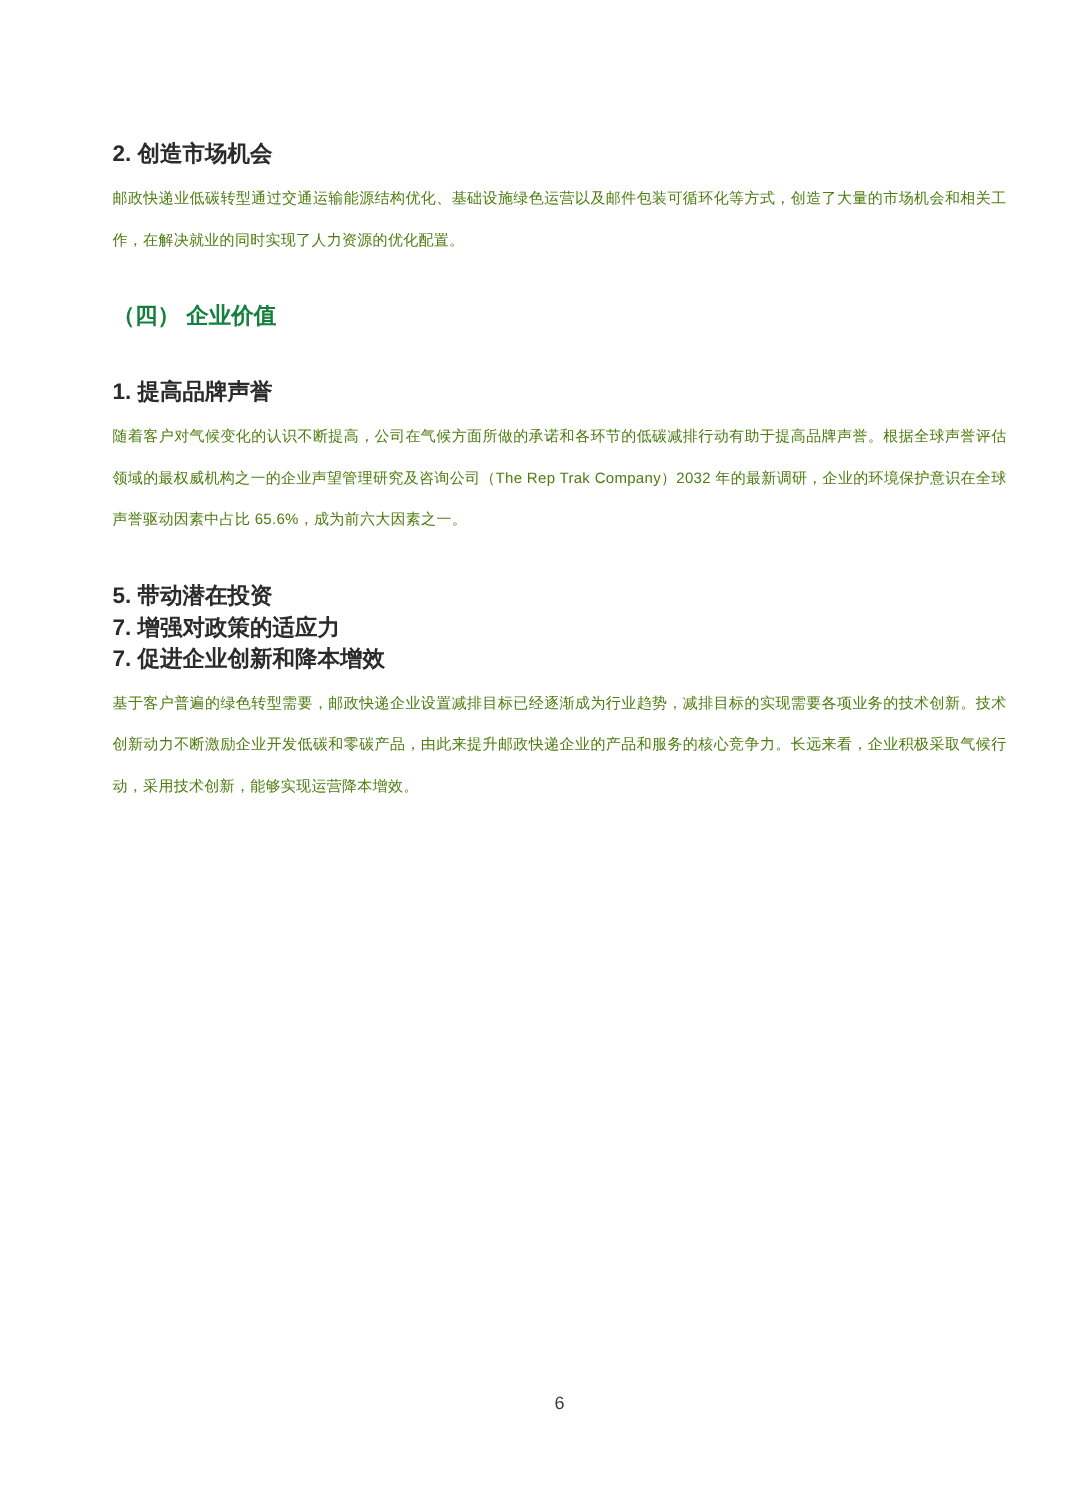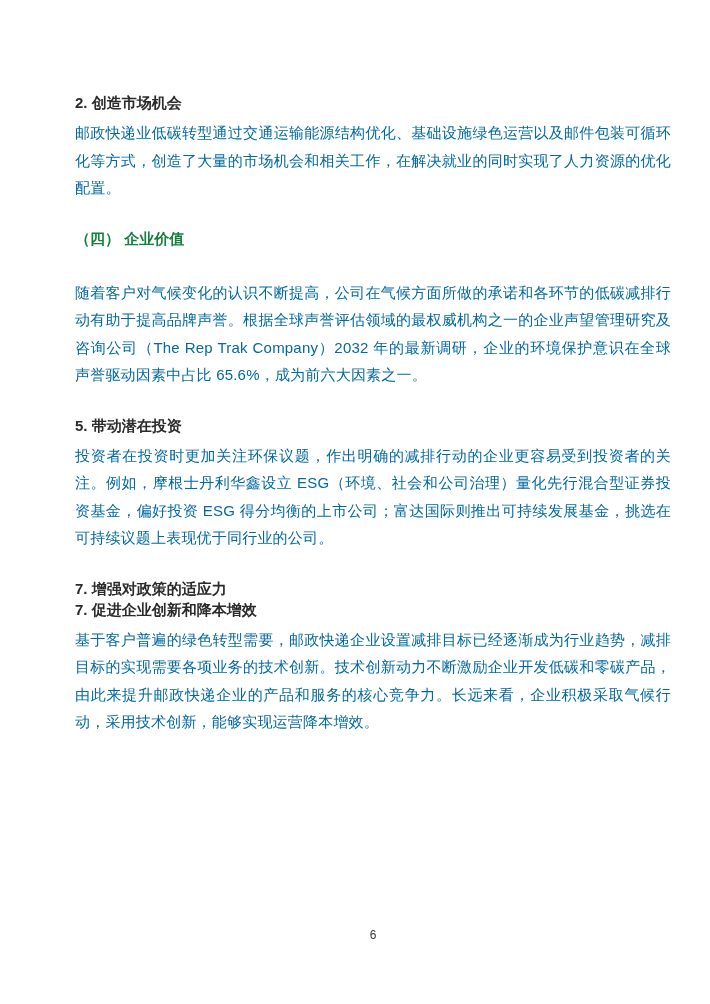--- a/index.html
+++ b/index.html
@@ -33,27 +33,27 @@
 
   .chapter-heading {
     font-size: 15px;
     line-height: 21px;
     font-weight: bold;
     color: #15803d;
     margin: 0 0 30px 0;
   }
 
   .body-paragraph {
-    font-size: 15px;
+    font-size: 10px;
     line-height: 27.5px;
     margin: 6px 0 26px 0;
     text-align: justify;
     text-justify: inter-ideograph;
     letter-spacing: 0.2px;
-    color: #0369a1;
+    color: #4d7c0f;
   }
 
   .page-number {
     position: absolute;
     left: 0;
     right: 0;
     top: 928px;
     text-align: center;
     font-size: 12px;
     color: #3a3a3a;
@@ -63,24 +63,24 @@
 <body>
 
 <div class="page">
   <div class="content">
 
     <h3 class="block-heading">2. 创造市场机会</h3>
     <p class="body-paragraph">邮政快递业低碳转型通过交通运输能源结构优化、基础设施绿色运营以及邮件包装可循环化等方式，创造了大量的市场机会和相关工作，在解决就业的同时实现了人力资源的优化配置。</p>
 
     <h2 class="chapter-heading">（四） 企业价值</h2>
 
+    <h3 class="block-heading">1. 提高品牌声誉</h3>
     <p class="body-paragraph">随着客户对气候变化的认识不断提高，公司在气候方面所做的承诺和各环节的低碳减排行动有助于提高品牌声誉。根据全球声誉评估领域的最权威机构之一的企业声望管理研究及咨询公司（The Rep Trak Company）2032 年的最新调研，企业的环境保护意识在全球声誉驱动因素中占比 65.6%，成为前六大因素之一。</p>
 
     <h3 class="block-heading">5. 带动潜在投资</h3>
-    <p class="body-paragraph">投资者在投资时更加关注环保议题，作出明确的减排行动的企业更容易受到投资者的关注。例如，摩根士丹利华鑫设立 ESG（环境、社会和公司治理）量化先行混合型证券投资基金，偏好投资 ESG 得分均衡的上市公司；富达国际则推出可持续发展基金，挑选在可持续议题上表现优于同行业的公司。</p>
 
     <h3 class="block-heading">7. 增强对政策的适应力</h3>
 
     <h3 class="block-heading">7. 促进企业创新和降本增效</h3>
     <p class="body-paragraph">基于客户普遍的绿色转型需要，邮政快递企业设置减排目标已经逐渐成为行业趋势，减排目标的实现需要各项业务的技术创新。技术创新动力不断激励企业开发低碳和零碳产品，由此来提升邮政快递企业的产品和服务的核心竞争力。长远来看，企业积极采取气候行动，采用技术创新，能够实现运营降本增效。</p>
 
   </div>
 
   <div class="page-number">6</div>
 </div>

